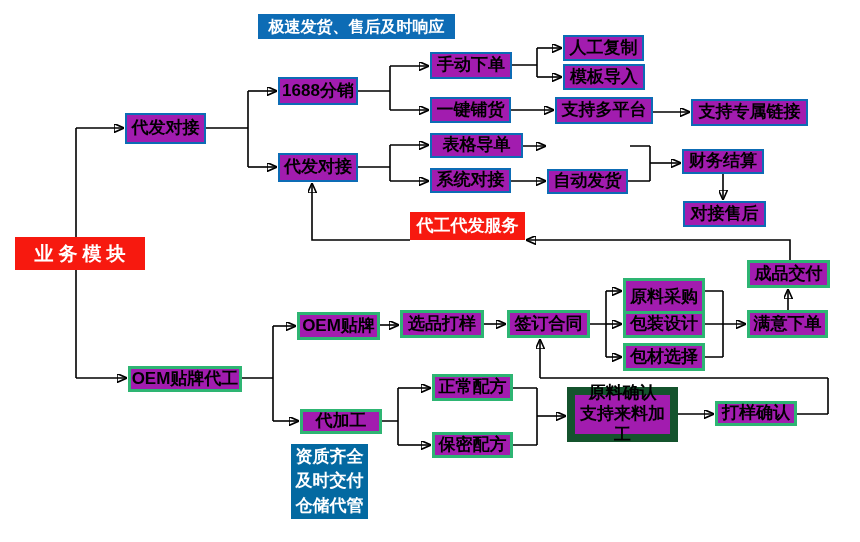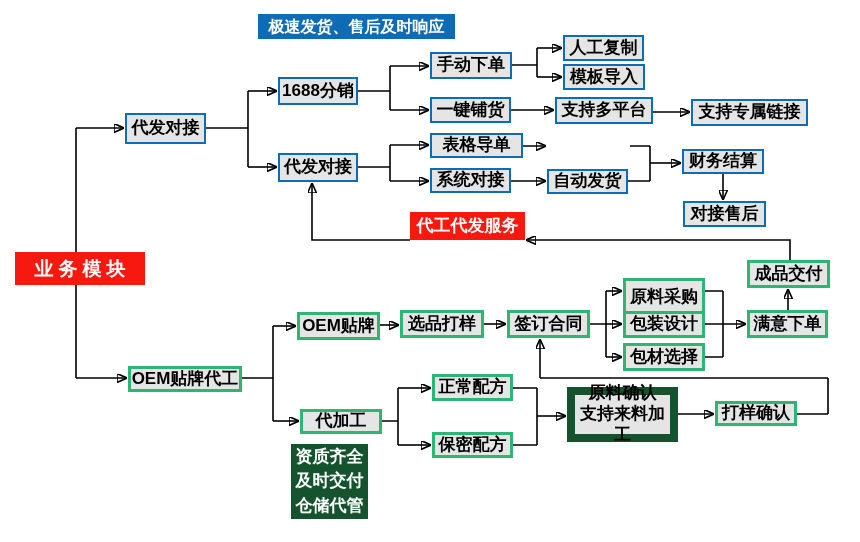--- a/index.html
+++ b/index.html
@@ -2,31 +2,31 @@
 <html><head>
 <meta charset="utf-8">
 <style>
   html,body{margin:0;padding:0;background:#ffffff;}
   #canvas{
     position:relative;width:860px;height:542px;background:#ffffff;overflow:hidden;
     font-family:"Liberation Sans","DejaVu Sans",sans-serif;
   }
   .node{
     position:absolute;display:flex;align-items:center;justify-content:center;
-    box-sizing:border-box;background:#e5e5e5;color:#000;
+    box-sizing:border-box;background:#a21caf;color:#000;
     font-weight:bold;font-size:17px;line-height:1.22;text-align:center;
     white-space:pre-line;z-index:2;
   }
   .b{border:2px solid #0d6cb5;}
   .g{border:3px solid #2eb573;}
   .g-thin{border:8px solid #14532d;}
   .rf{background:#f7190f;color:#fff;border:none;}
   .bf{background:#0d6cb5;color:#fff;border:none;font-size:16px;}
-  .gf{background:#14532d;color:#fff;border:none;line-height:1.45;}
-  .root{font-size:19px;letter-spacing:5px;padding-left:5px;margin-top:15px;}
+  .gf{background:#0369a1;color:#fff;border:none;line-height:1.45;}
+  .root{font-size:19px;letter-spacing:5px;padding-left:5px;}
   #wires{position:absolute;left:0;top:0;z-index:1;pointer-events:none;}
   #wires path{stroke:#000;stroke-width:1.6;fill:none;}
 </style>
 </head>
 <body>
 
 <div id="canvas">
 
   <svg id="wires" width="860" height="542" viewBox="0 0 860 542">
     <defs>

